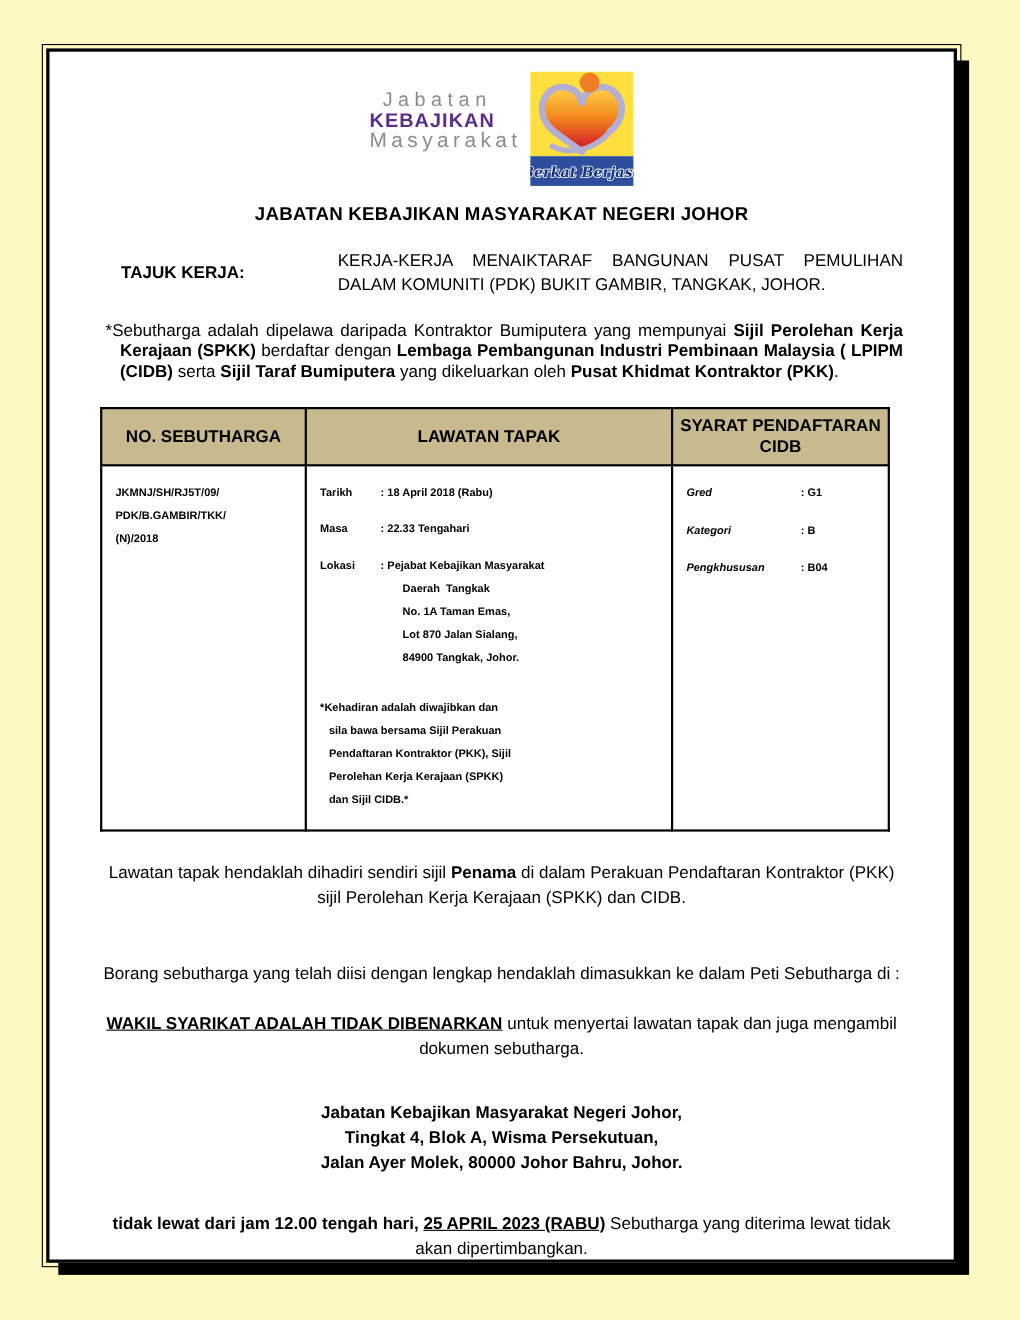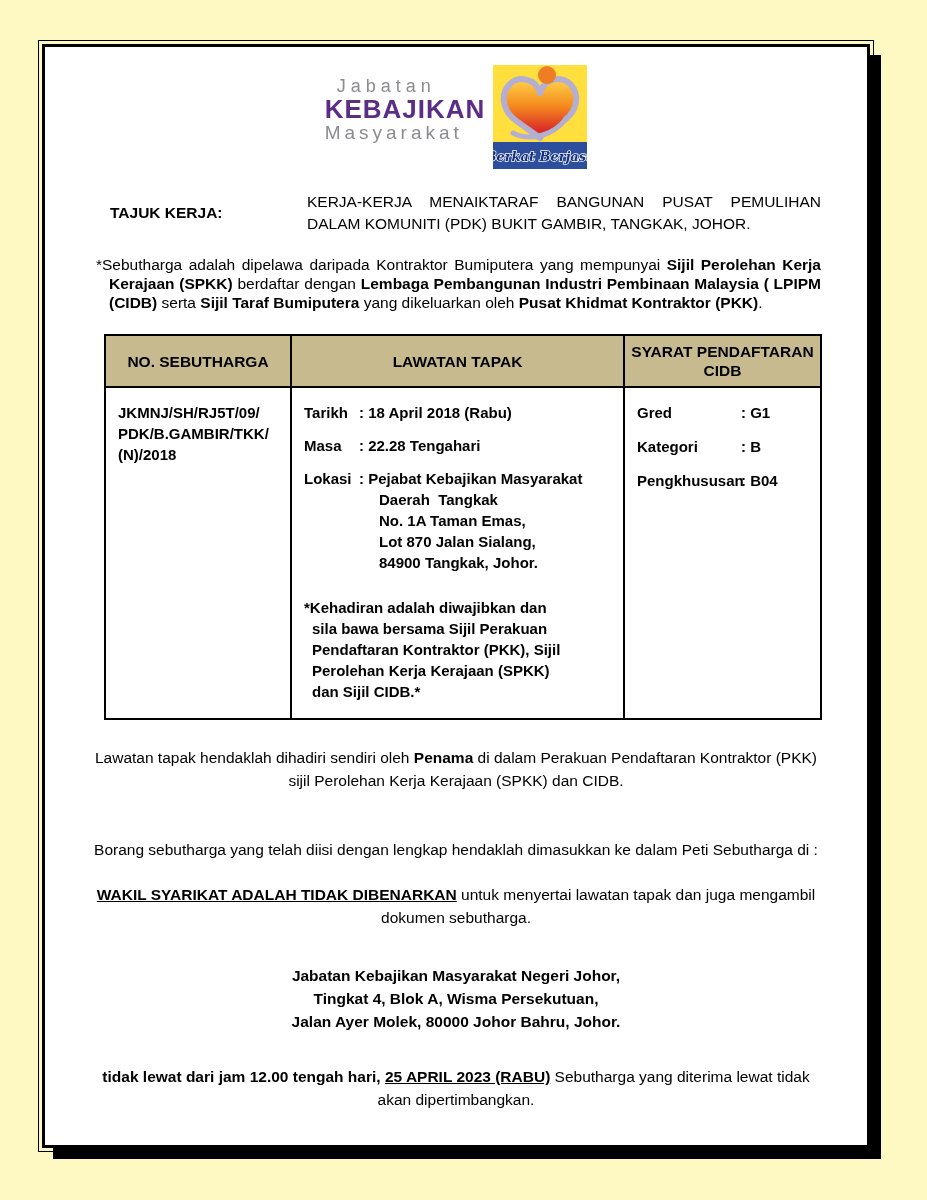--- a/index.html
+++ b/index.html
@@ -20,21 +20,21 @@
     outline: 1px solid #000; outline-offset: 3px;
     box-shadow: 11px 11px 0 0 #000;
     background: #fff;
     padding: 14px 46px 0 46px;
   }
 
   
   .logo-row { display: flex; justify-content: center; align-items: center; gap: 8px; margin-top: 4px; }
   .logo-text { text-align: left; line-height: 1.05; padding-bottom: 14px; }
   .logo-line1 { font-size: 18px; letter-spacing: 5px; color: #8c8c90; padding-left: 12px; }
-  .logo-line2 { font-size: 26px; font-weight: bold; letter-spacing: 1px; color: #5b2d87; }
+  .logo-line2 { font-size: 18px; font-weight: bold; letter-spacing: 1px; color: #5b2d87; }
   .logo-line3 { font-size: 19px; letter-spacing: 4px; color: #8c8c90; }
   .logo-mark { width: 94px; height: 104px; }
 
   
   .org-title { text-align: center; font-weight: bold; font-size: 17px; margin-top: 16px; letter-spacing: .2px; }
   .notis-wrap { display: flex; justify-content: center; margin-top: 15px; }
   .notis-outer { border: 2px solid #000; padding: 3px; }
   .notis-inner { border: 3px solid #000; padding: 5px 26px; font-size: 22px; font-weight: bold; letter-spacing: .5px; }
 
   
@@ -42,37 +42,37 @@
   .tajuk-label { width: 216px; padding-left: 19px; font-weight: bold; font-size: 15.5px; flex: none; }
   .tajuk-content { flex: 1; font-weight: normal; font-size: 15.5px; line-height: 22px; text-align: justify; }
 
   
   .intro {
     margin-top: 20px; font-size: 15.5px; line-height: 19px; text-align: justify;
     padding-left: 18px; text-indent: -13px;
   }
 
   
-  .tbl-wrap { margin-top: 22px; margin-left: 13px; }
+  .tbl-wrap { margin-top: 22px; }
   table.notice { border-collapse: collapse; width: 716px; table-layout: fixed; }
   table.notice th, table.notice td { border: 2px solid #000; }
   table.notice th {
     background: #c7ba8e;
     font-weight: bold; font-size: 15.5px; text-align: center;
     padding: 6px 4px; line-height: 19px; height: 48px;
   }
-  table.notice td { vertical-align: top; padding: 14px 10px 16px 12px; font-weight: bold; font-size: 15px; line-height: 21px; }
+  table.notice td { vertical-align: top; padding: 14px 10px 16px 12px; font-weight: bold; font-size: 10px; line-height: 21px; }
   .pre { white-space: pre-wrap; }
   .kv { display: flex; margin-bottom: 12px; }
   .kv-label { width: 55px; flex: none; }
   .kv-value { flex: 1; }
   .hang20 { padding-left: 20px; text-indent: -20px; }
   .note { margin-top: 24px; padding-left: 8px; text-indent: -8px; margin-bottom: 0; }
   .cidb-row { display: flex; margin-bottom: 13px; }
-  .cidb-label { width: 104px; flex: none; }
+  .cidb-label { width: 104px; flex: none; font-style: italic; }
 
   
   .para { text-align: center; font-size: 15.5px; line-height: 23px; }
   .p1 { margin-top: 26px; }
   .p2 { margin-top: 22px; }
   .p3 { margin-top: 46px; }
   .address { margin-top: 35px; font-weight: bold; }
   .p4 { margin-top: 32px; }
 </style>
 </head>
@@ -99,20 +99,21 @@
         <path d="M47 25 C42 10 23 8 14 18 C5 28 7 43 17 53 C27 63 40 69 47 75 C54 69 67 63 77 53 C87 43 89 28 80 18 C71 8 52 10 47 25 Z" fill="url(#heartGrad)"></path>
         <path d="M47 28 C43 13 25 10 16 20 C7 30 10 45 21 54 C31 62 41 68 47 73" fill="none" stroke="#b3aed2" stroke-width="6" stroke-linecap="round"></path>
         <path d="M47 28 C51 13 69 10 78 20 C87 30 84 45 73 54" fill="none" stroke="#b3aed2" stroke-width="6" stroke-linecap="round"></path>
         <path d="M73 54 C62 68 40 78 20 68" fill="none" stroke="#b3aed2" stroke-width="5" stroke-linecap="round"></path>
         <circle cx="54" cy="10" r="9" fill="#ee7d23"></circle>
         <rect x="0" y="77" width="94" height="27" fill="#2c4e9c"></rect>
         <text x="47" y="96" text-anchor="middle" font-size="13" font-style="italic" font-weight="bold" font-family="DejaVu Serif, serif" fill="#15307d" stroke="#ffffff" stroke-width="1.4" style="paint-order: stroke;">Berkat Berjasa</text>
       </svg>
     </div>
 
+    <div class="org-title">JABATAN KEBAJIKAN MASYARAKAT NEGERI JOHOR</div>
 
 
     <div class="tajuk-row">
       <div class="tajuk-label">TAJUK KERJA:</div>
       <div class="tajuk-content">KERJA-KERJA MENAIKTARAF BANGUNAN PUSAT PEMULIHAN DALAM KOMUNITI (PDK) BUKIT GAMBIR, TANGKAK, JOHOR.</div>
     </div>
 
     <div class="intro"><span>*Sebutharga adalah dipelawa daripada Kontraktor Bumiputera yang mempunyai </span><span style="font-weight: bold;">Sijil Perolehan Kerja Kerajaan (SPKK)</span><span> berdaftar dengan </span><span style="font-weight: bold;">Lembaga Pembangunan Industri Pembinaan Malaysia ( LPIPM (CIDB)</span><span> serta </span><span style="font-weight: bold;">Sijil Taraf Bumiputera</span><span> yang dikeluarkan oleh </span><span style="font-weight: bold;">Pusat Khidmat Kontraktor (PKK)</span><span>.</span></div>
 
     <div class="tbl-wrap">
@@ -136,21 +137,21 @@
 PDK/B.GAMBIR/TKK/
 (N)/2018</div>
             </td>
             <td>
               <div class="kv">
                 <span class="kv-label">Tarikh</span>
                 <span class="kv-value">: 18 April 2018 (Rabu)</span>
               </div>
               <div class="kv">
                 <span class="kv-label">Masa</span>
-                <span class="kv-value">: 22.28 Tengahari</span>
+                <span class="kv-value">: 22.33 Tengahari</span>
               </div>
               <div class="kv" style="margin-bottom:0;">
                 <span class="kv-label">Lokasi</span>
                 <span class="kv-value pre hang20">: Pejabat Kebajikan Masyarakat
 Daerah  Tangkak
 No. 1A Taman Emas,
 Lot 870 Jalan Sialang,
 84900 Tangkak, Johor.</span>
               </div>
               <div class="pre note">*Kehadiran adalah diwajibkan dan
@@ -171,21 +172,21 @@
               <div class="cidb-row">
                 <span class="cidb-label">Pengkhususan</span>
                 <span>: B04</span>
               </div>
             </td>
           </tr>
         </tbody>
       </table>
     </div>
 
-    <div class="para p1"><span>Lawatan tapak hendaklah dihadiri sendiri oleh </span><span style="font-weight: bold;">Penama</span><span> di dalam Perakuan Pendaftaran Kontraktor (PKK) sijil Perolehan Kerja Kerajaan (SPKK) dan CIDB.</span></div>
+    <div class="para p1"><span>Lawatan tapak hendaklah dihadiri sendiri sijil </span><span style="font-weight: bold;">Penama</span><span> di dalam Perakuan Pendaftaran Kontraktor (PKK) sijil Perolehan Kerja Kerajaan (SPKK) dan CIDB.</span></div>
     <div class="para p3">Borang sebutharga yang telah diisi dengan lengkap hendaklah dimasukkan ke dalam Peti Sebutharga di :</div>
     <div class="para p2"><span style="font-weight: bold; text-decoration: underline;">WAKIL SYARIKAT ADALAH TIDAK DIBENARKAN</span><span> untuk menyertai lawatan tapak dan juga mengambil dokumen sebutharga.</span></div>
     <div class="para address pre">Jabatan Kebajikan Masyarakat Negeri Johor,
 Tingkat 4, Blok A, Wisma Persekutuan,
 Jalan Ayer Molek, 80000 Johor Bahru, Johor.</div>
     <div class="para p4"><span style="font-weight: bold;">tidak lewat dari jam 12.00 tengah hari, </span><span style="font-weight: bold; text-decoration: underline;">25 APRIL 2023 (RABU)</span><span> Sebutharga yang diterima lewat tidak akan dipertimbangkan.</span></div>
 
   </div>
 </div>
 

